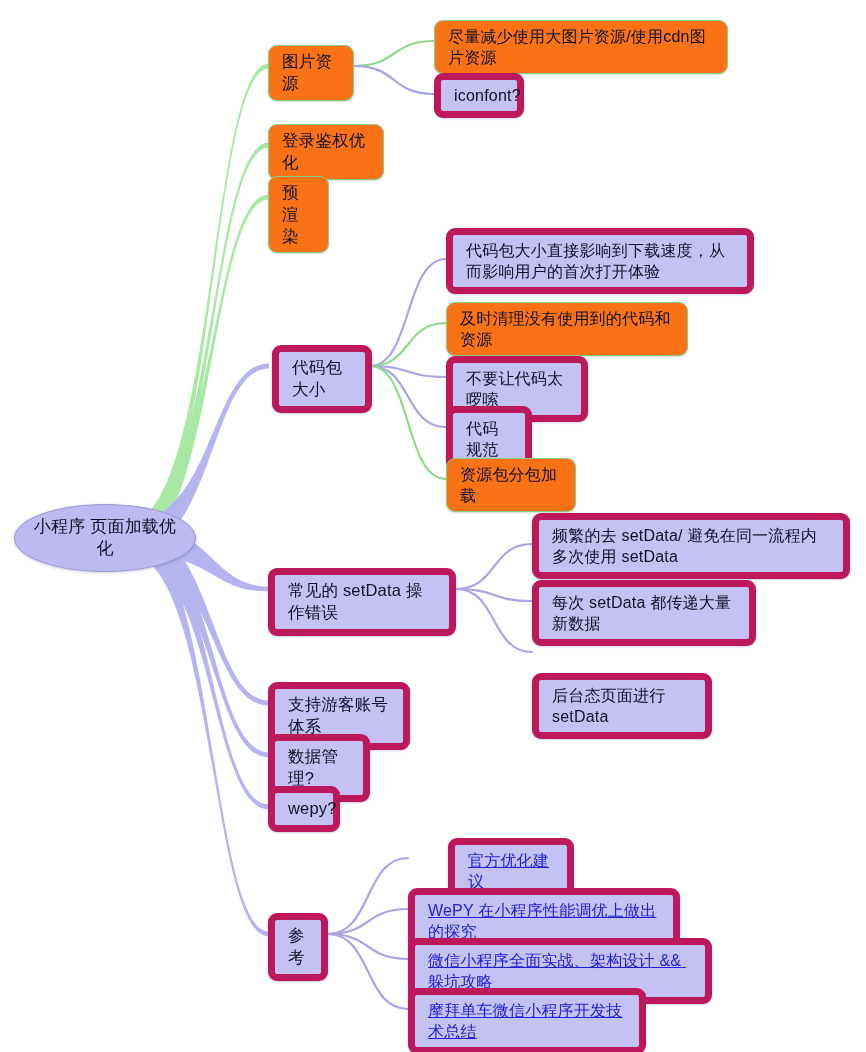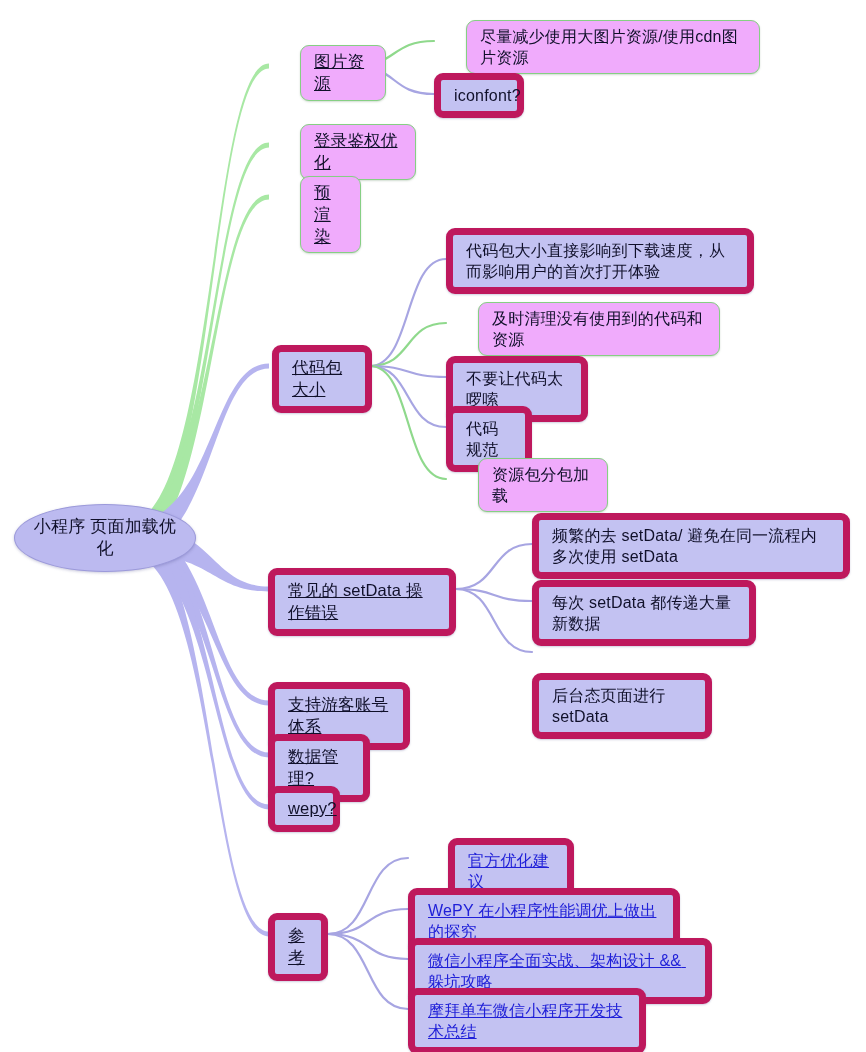--- a/index.html
+++ b/index.html
@@ -34,24 +34,23 @@
     align-items: center;
     border-radius: 9px;
     padding: 5px 13px;
     line-height: 1.32;
     color: #10102a;
     letter-spacing: 0.2px;
     white-space: pre-wrap;
     z-index: 5;
   }
   .node.green {
-    background: #f0abfc;
+    background: #f97316;
     border: 1px solid #86cf84;
     box-shadow: 0 1px 2px rgba(90,130,90,0.28);
-    margin-left: 32px;
   }
   .node.purple {
     background: #c3c2f2;
     border: 7px solid #be185d;
     box-shadow: 0 1px 2px rgba(95,95,150,0.30);
   }
   .node.root {
     border-radius: 50%;
     justify-content: center;
     background: #bcbaf0;
@@ -62,21 +61,21 @@
   }
   .node .label {
     display: block;
     width: 100%;
   }
   .node .link {
     color: #2020d8;
     text-decoration: underline;
     cursor: pointer;
   }
-  .lvl1 { font-size: 16.5px; text-decoration: underline; }
+  .lvl1 { font-size: 16.5px; }
   .lvl2 { font-size: 16px; }
 </style>
 </head>
 <body>
 
 <div id="mindmap">
 
   <svg id="connectors" viewBox="0 0 866 1052" preserveAspectRatio="none" aria-hidden="true">
     <g id="trunk-group">
         <path d="M 126.84 523 C 214.9792 523, 209.2928 63.5, 269 63.5 L 269 68.5 C 209.2928 68.5, 214.9792 553, 126.84 553 Z" fill="#a8e8a4"></path>

